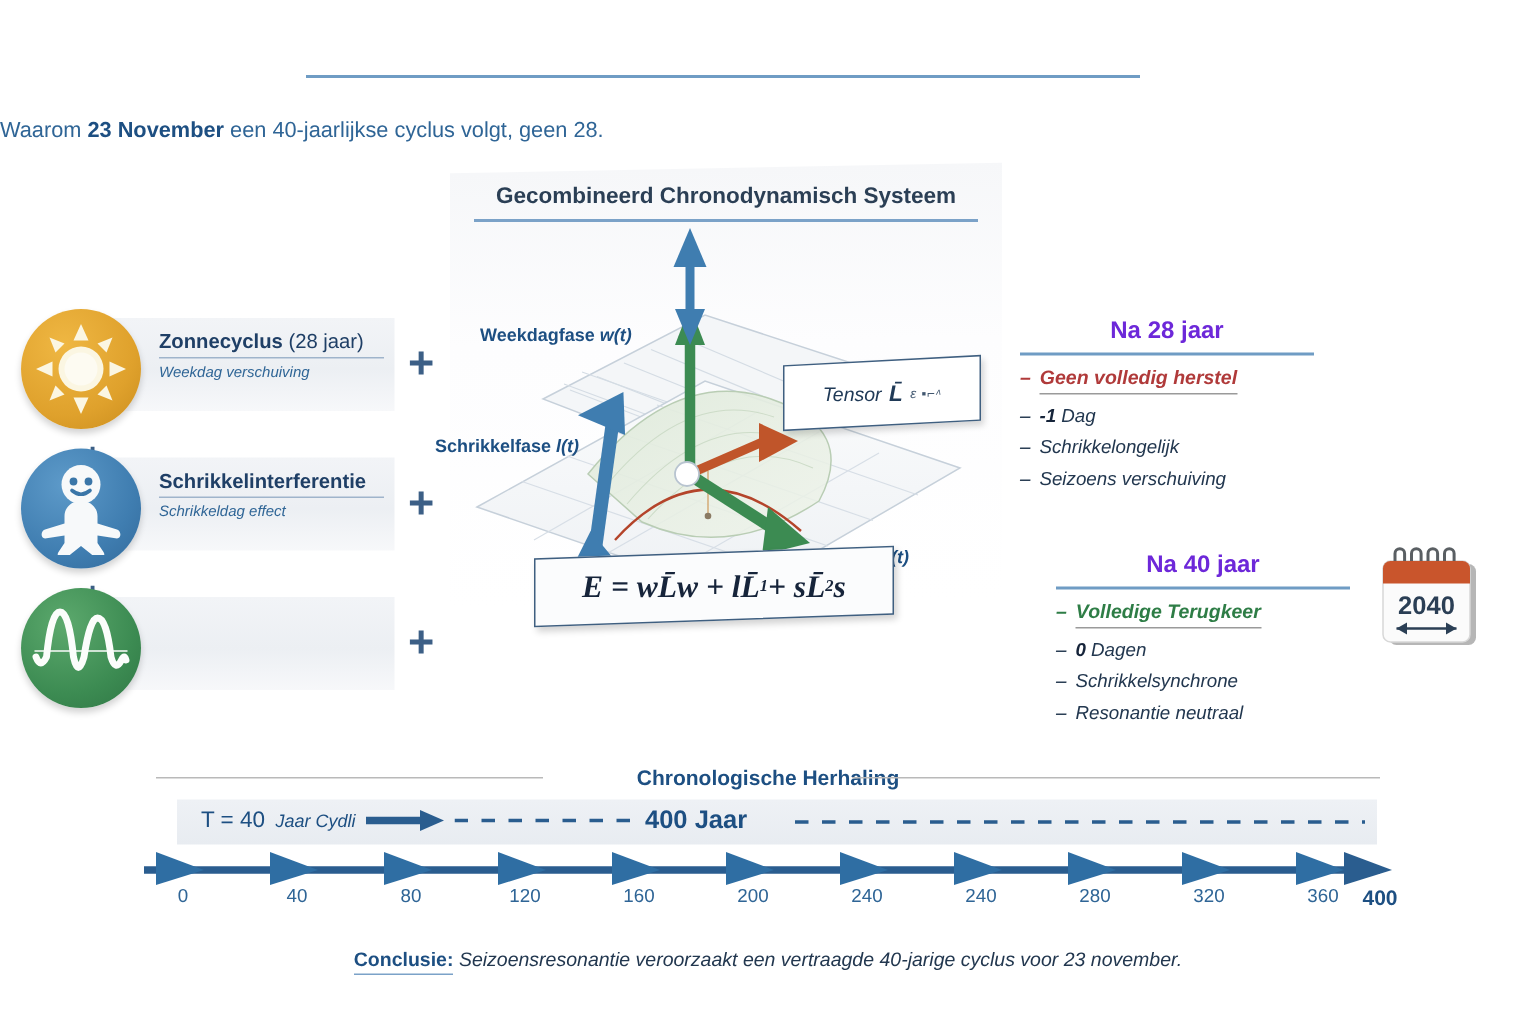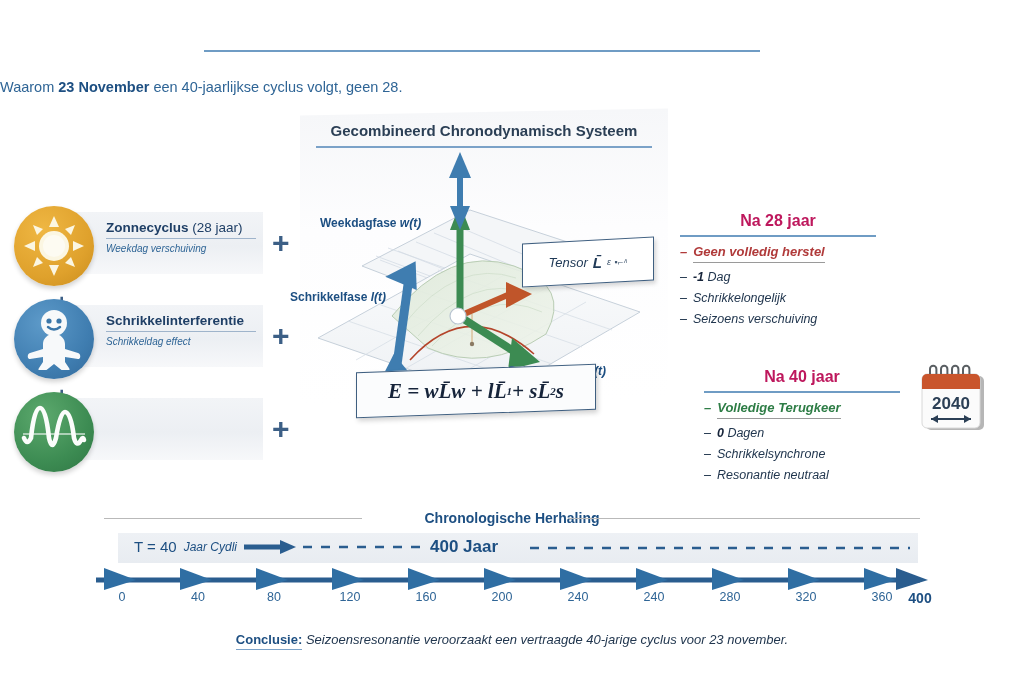--- a/index.html
+++ b/index.html
@@ -104,21 +104,21 @@
     display:flex;align-items:center;justify-content:center;
     font-family:"Liberation Serif", serif;
     font-size:21px;font-style:italic;font-weight:bold;color:#16243a;
   }
   .eq-in sub{font-size:11px;}
 
   
   .res{position:absolute;width:250px;}
   .res1{left:680px;top:212px;}
   .res2{left:680px;top:368px;margin-left:24px;}
-  .res-h{font-size:16px;font-weight:bold;color:#be185d;text-align:center;width:196px;}
+  .res-h{font-size:16px;font-weight:bold;color:#6d28d9;text-align:center;width:196px;}
   .res-rule{width:196px;height:2px;background:#6f9cc4;margin-top:5px;}
   .res-first{
     font-size:13px;font-style:italic;font-weight:bold;margin-top:7px;
     display:flex;gap:6px;
   }
   .res-first .u{border-bottom:1px solid #9a9a9a;padding-bottom:3px;}
   .res-li{font-size:12.5px;font-style:italic;color:#22374f;margin-top:7px;display:flex;gap:6px;}
   .res-li b{font-weight:bold;color:#16243a;}
   .dash{color:#2b3f55;}
 

